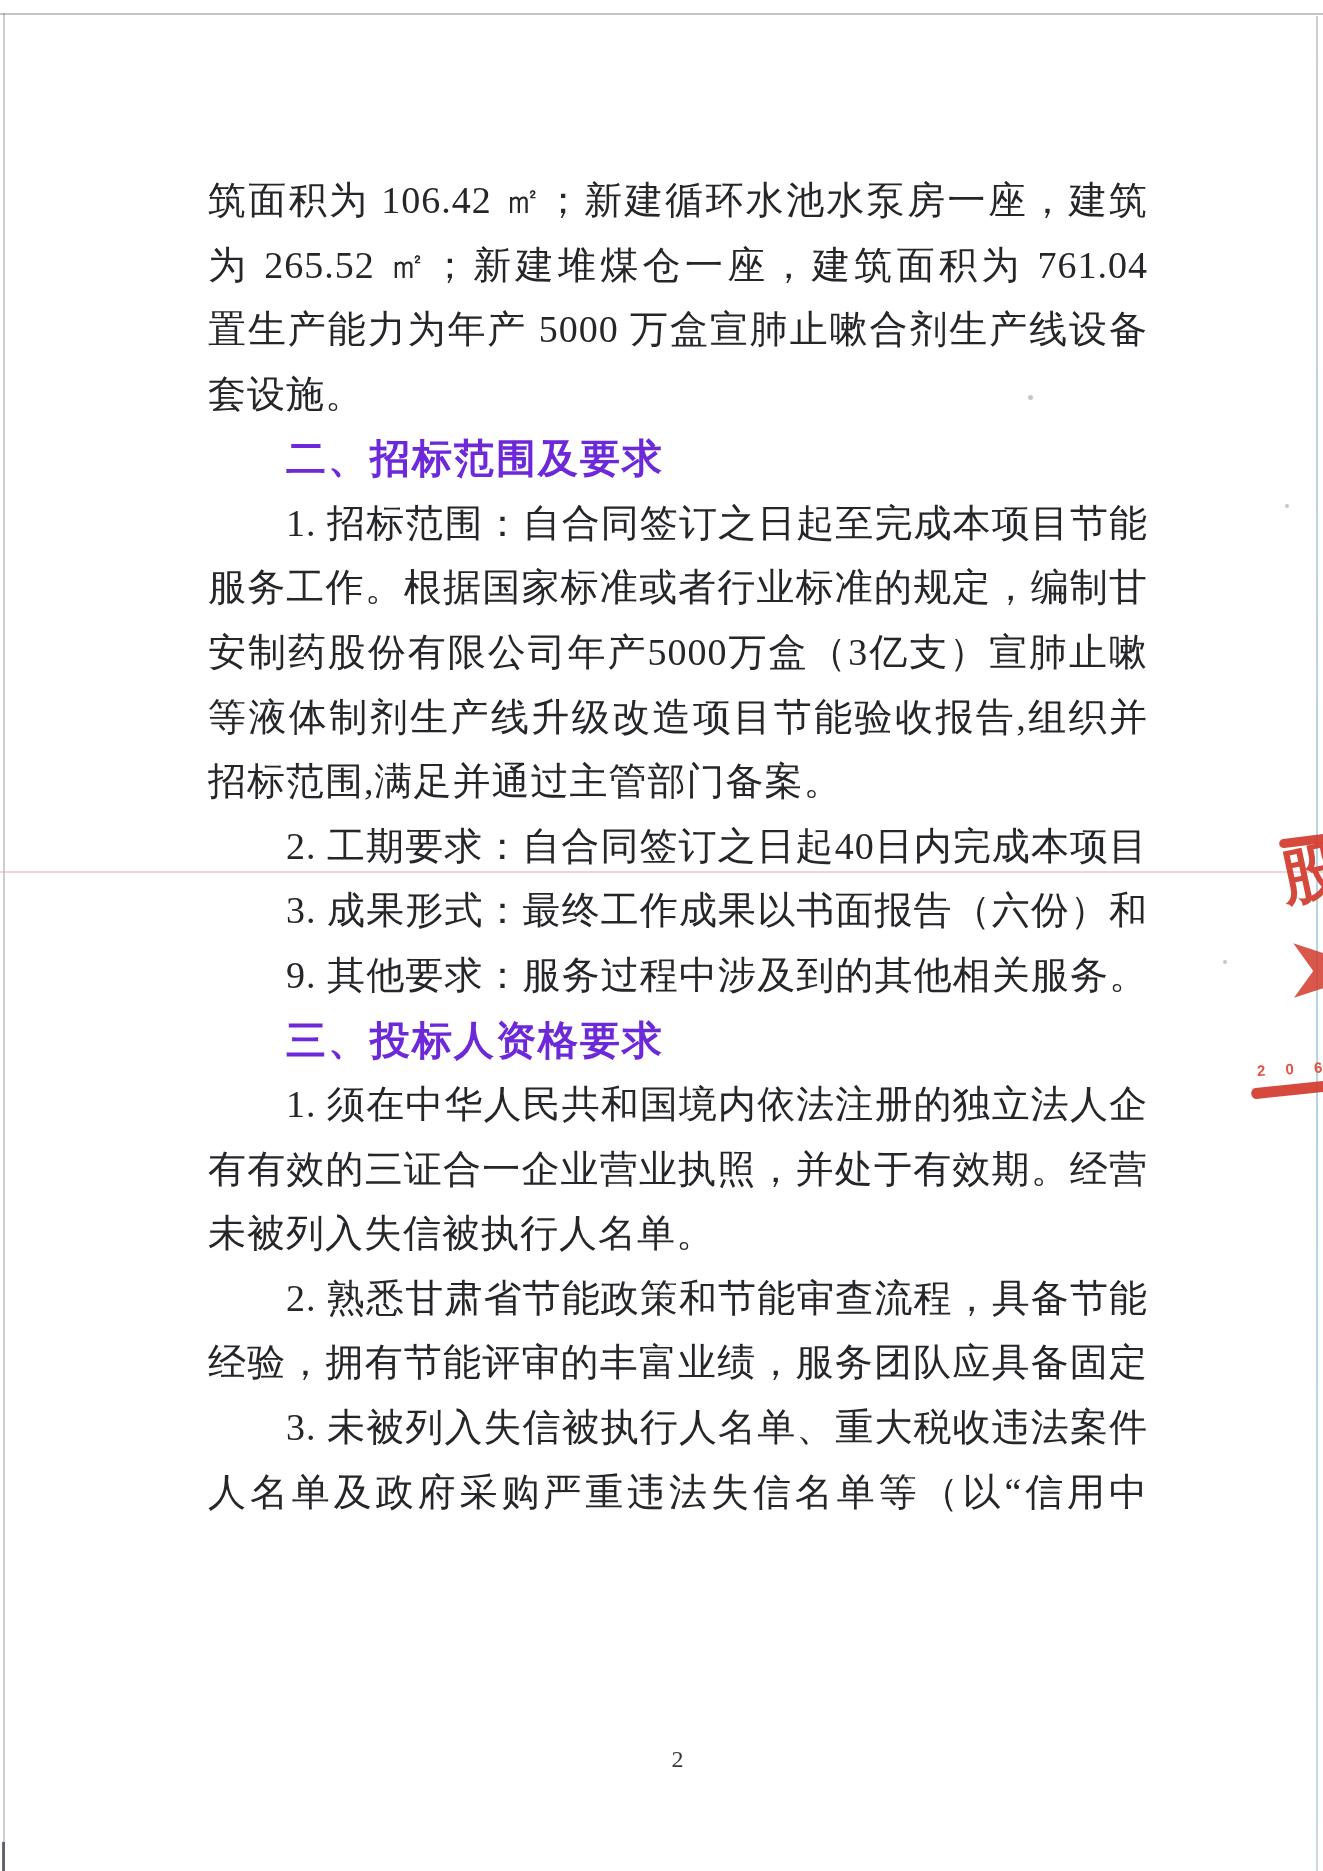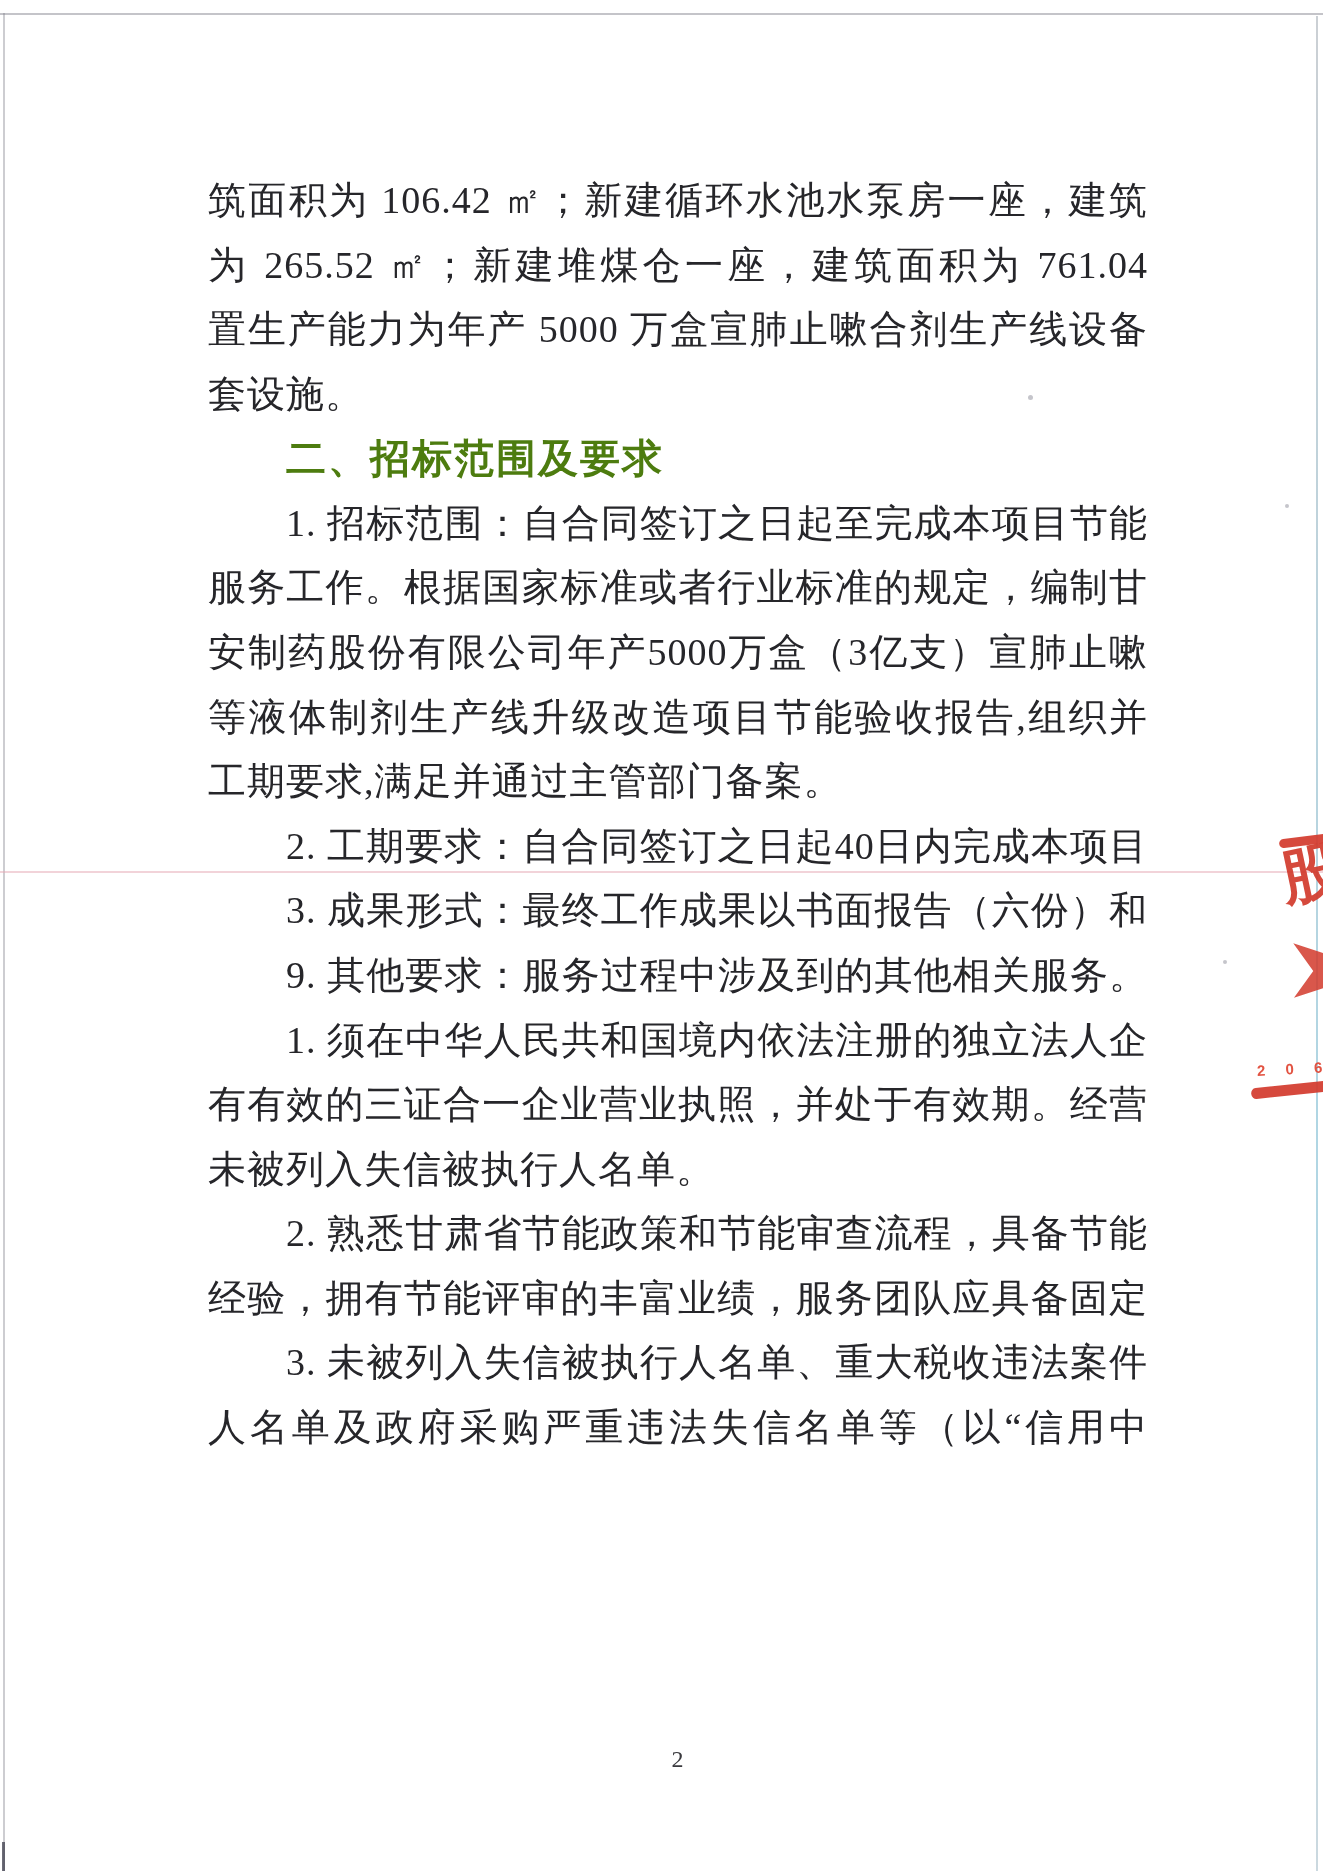--- a/index.html
+++ b/index.html
@@ -25,21 +25,21 @@
   #doc{position:absolute;left:208px;top:168px;width:940px;color:#26262a;}
   .line{
     height:64.58px;line-height:64.58px;font-size:38px;letter-spacing:1px;
     white-space:nowrap;overflow:visible;
     -webkit-font-smoothing:antialiased;
   }
   .line.justify{white-space:normal;text-align:justify;text-align-last:justify;overflow:hidden;}
   .line.indent{text-indent:78px;}
   .line.heading{
     font-family:"Liberation Sans", sans-serif;font-weight:700;font-size:40px;
-    letter-spacing:2px;color:#4d7c0f;
+    letter-spacing:2px;color:#6d28d9;
   }
   #page-number{
     position:absolute;left:208px;top:1746px;width:940px;text-align:center;
     font-size:24px;color:#3a3a3e;letter-spacing:1px;
   }
 
   
   #seal{position:absolute;right:0;top:828px;width:78px;height:286px;overflow:hidden;}
   #seal .piece{position:absolute;}
   #seal-stroke-top{left:34px;top:8px;width:58px;height:9px;border-radius:5px;
@@ -68,24 +68,25 @@
 <div id="doc" style="color: rgb(38, 38, 42);">
     <div class="line body justify">筑面积为 106.42 ㎡；新建循环水池水泵房一座，建筑面积</div>
     <div class="line body justify">为 265.52 ㎡；新建堆煤仓一座，建筑面积为 761.04 ㎡。购</div>
     <div class="line body justify">置生产能力为年产 5000 万盒宣肺止嗽合剂生产线设备及配</div>
     <div class="line body">套设施。</div>
     <div class="line heading indent">二、招标范围及要求</div>
     <div class="line body justify indent">1. 招标范围：自合同签订之日起至完成本项目节能验收</div>
     <div class="line body justify">服务工作。根据国家标准或者行业标准的规定，编制甘肃普</div>
     <div class="line body justify">安制药股份有限公司年产5000万盒（3亿支）宣肺止嗽合剂</div>
     <div class="line body justify">等液体制剂生产线升级改造项目节能验收报告,组织并通过</div>
-    <div class="line body">工期要求,满足并通过主管部门备案。</div>
+    <div class="line body">招标范围,满足并通过主管部门备案。</div>
     <div class="line body justify indent">2. 工期要求：自合同签订之日起40日内完成本项目节能</div>
     <div class="line body justify indent">3. 成果形式：最终工作成果以书面报告（六份）和电子</div>
     <div class="line body justify indent">9. 其他要求：服务过程中涉及到的其他相关服务。</div>
+    <div class="line heading indent">三、投标人资格要求</div>
     <div class="line body justify indent">1. 须在中华人民共和国境内依法注册的独立法人企业，</div>
     <div class="line body justify">有有效的三证合一企业营业执照，并处于有效期。经营范围</div>
     <div class="line body">未被列入失信被执行人名单。</div>
     <div class="line body justify indent">2. 熟悉甘肃省节能政策和节能审查流程，具备节能评估</div>
     <div class="line body justify">经验，拥有节能评审的丰富业绩，服务团队应具备固定资产</div>
     <div class="line body justify indent">3. 未被列入失信被执行人名单、重大税收违法案件当事</div>
     <div class="line body justify">人名单及政府采购严重违法失信名单等（以“信用中国”“中</div>
   </div>
 
 <div id="page-number">2</div>

